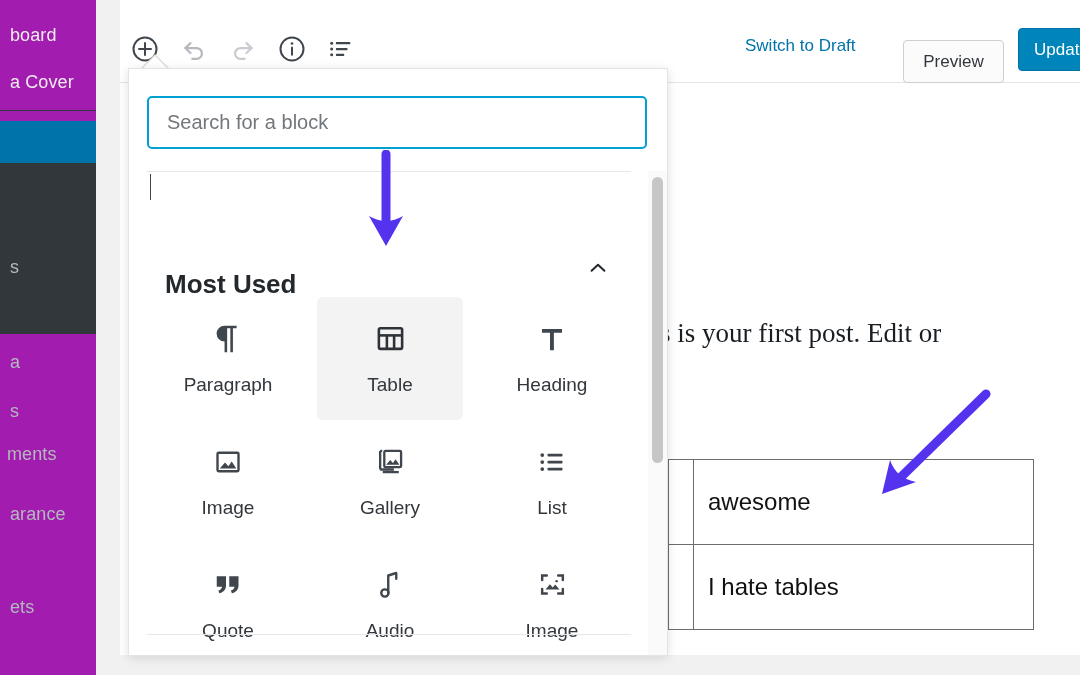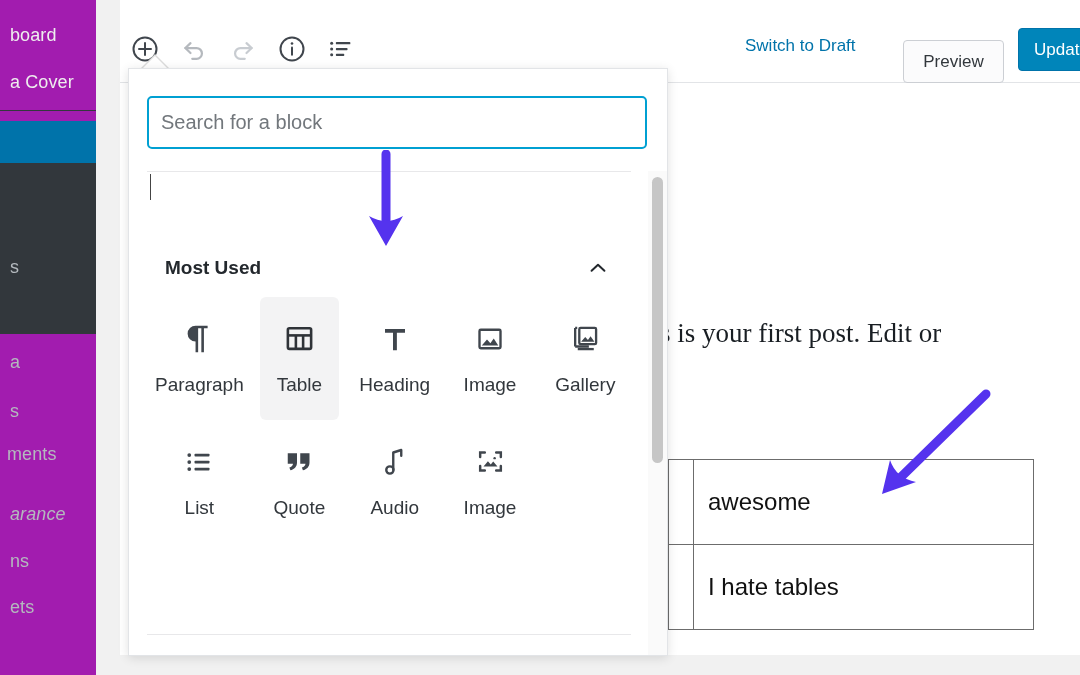--- a/index.html
+++ b/index.html
@@ -120,51 +120,51 @@
     width: 0; height: 0;
     border-left: 14px solid transparent;
     border-right: 14px solid transparent;
     border-bottom: 14px solid #fff;
   }
 
   .search-wrap { position: absolute; left: 18px; top: 27px; width: 500px; }
   .search-input {
     width: 500px; height: 53px;
     border: 2px solid #00a0d2; border-radius: 5px;
-    padding: 0 12px;
+    padding: 0 18px;
     font-size: 20px; color: #555;
     font-family: "Liberation Sans", sans-serif;
     outline: none; background: #fff;
   }
   .search-input::placeholder { color: #72777c; }
   .caret-bar {
     position: absolute; left: 21px; top: 105px;
     width: 1px; height: 26px; background: #444;
   }
 
   .panel-divider {
     position: absolute; left: 18px; right: 36px; height: 1px; background: #e8e8ea;
   }
 
   .section-head {
-    position: absolute; left: 36px; top: 188px;
-    font-size: 19px; font-weight: bold; color: #23282d;
+    position: absolute; left: 36px; top: 200px;
+    font-size: 26px; font-weight: bold; color: #23282d;
   }
   .collapse-btn {
     position: absolute; left: 452px; top: 182px;
     width: 34px; height: 34px;
     display: flex; align-items: center; justify-content: center;
     cursor: pointer;
   }
 
   .block-grid {
     position: absolute; left: 18px; top: 228px;
     width: 486px;
     display: grid;
-    grid-template-columns: repeat(5, 1fr);
+    grid-template-columns: repeat(3, 1fr);
     grid-auto-rows: 123px;
   }
   .block-tile {
     display: flex; flex-direction: column;
     align-items: center; justify-content: center;
     gap: 18px;
     border-radius: 6px;
     cursor: pointer;
     margin: 0 8px;
   }
@@ -384,22 +384,21 @@
     <div class="admin-item" style="top:18px;">board</div>
     <div class="admin-item" style="top:65px;">a Cover</div>
     <div class="admin-sep" style="top:110px;"></div>
     <div class="admin-item current" style="top:121px;"></div>
     <div class="admin-band" style="top:163px; height:170px;"></div>
     <div class="admin-item dim" style="top:250px;">s</div>
     <div class="admin-sep" style="top:333px;"></div>
     <div class="admin-item dim" style="top:345px;">a</div>
     <div class="admin-item dim" style="top:394px;">s</div>
     <div class="admin-item dim" style="top:437px;padding-left:7px;">ments</div>
-    <div class="admin-item dim" style="top:497px;font-style:italic;">arance</div>
-    <div class="admin-item dim" style="top:544px;">ns</div>
+    <div class="admin-item dim" style="top:497px;">arance</div>
     <div class="admin-item dim" style="top:590px;">ets</div>
   </div>
 
   <svg class="anno" style="left:356px; top:150px;" width="62" height="100">
     <path d="M30 4 L30 78" stroke="#5533EE" stroke-width="9" stroke-linecap="round"></path>
     <path d="M30 96 L13 66 Q30 76 47 66 Z" fill="#5533EE"></path>
   </svg>
 
   <svg class="anno" style="left:870px; top:382px;" width="128" height="120">
     <path d="M116 12 L30 96" stroke="#5533EE" stroke-width="9" stroke-linecap="round"></path>

